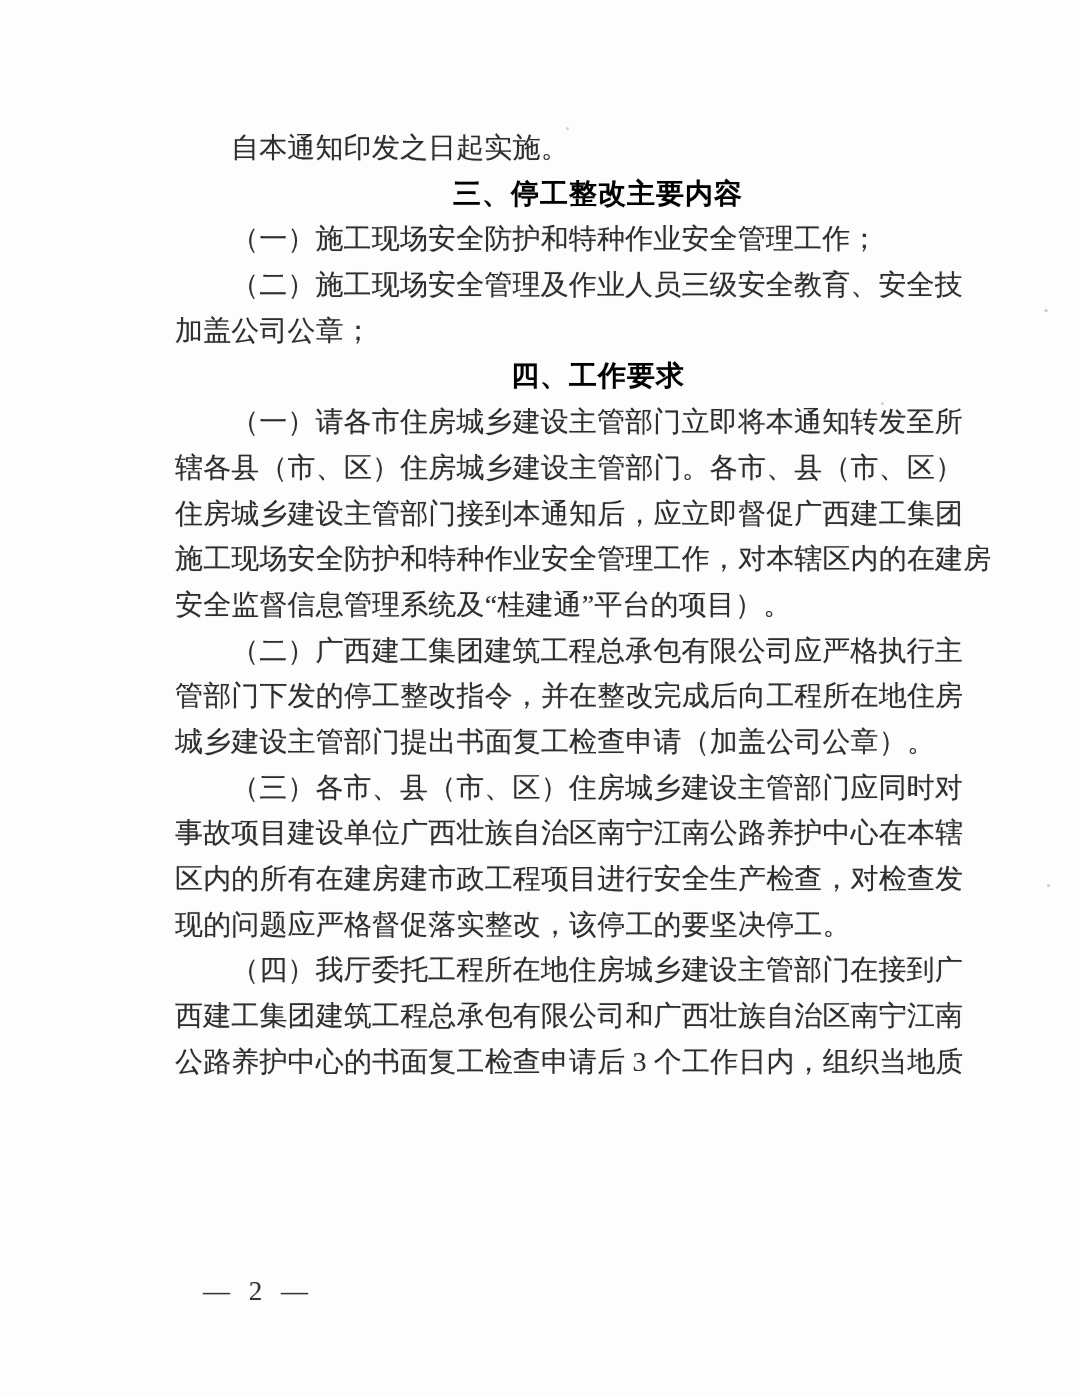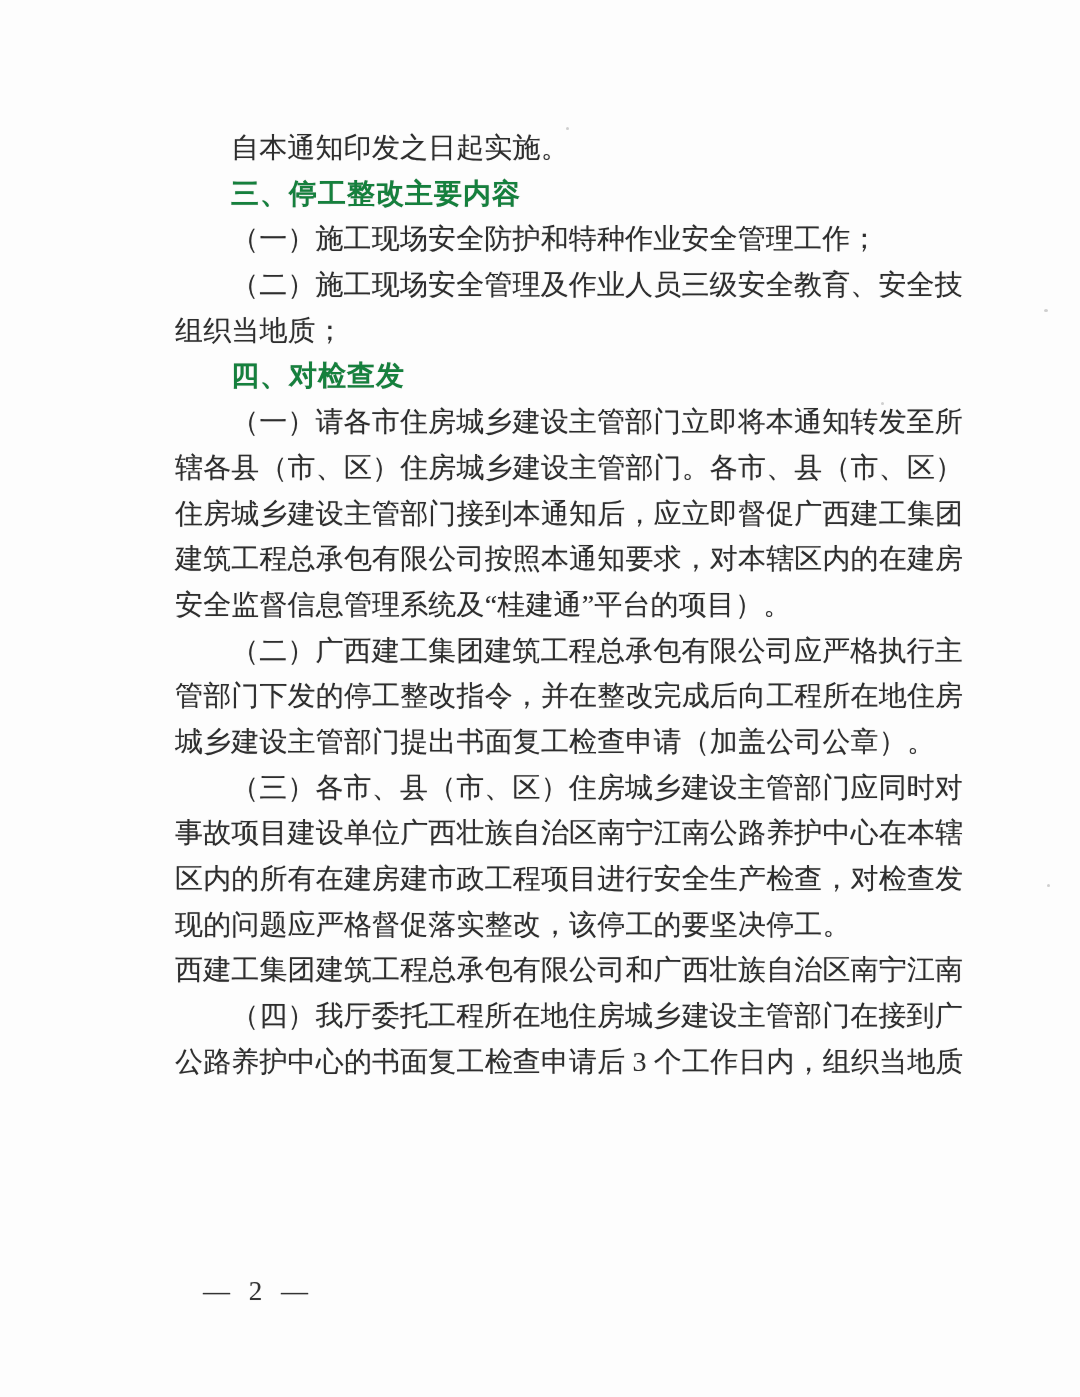--- a/index.html
+++ b/index.html
@@ -29,22 +29,23 @@
     color: #2e2e2e;
     letter-spacing: 0.15px;
     text-shadow: 0 0 1px rgba(70,70,70,0.35);
   }
   .line.indent {
     text-indent: 2em;
   }
   .line.hd {
     font-family: "Liberation Sans", sans-serif;
     font-weight: 700;
-    color: #15803d;
+    color: #000000;
     letter-spacing: 1px;
+    text-align: center;
   }
   .page-number {
     position: absolute;
     left: 203px;
     top: 1276px;
     font-size: 27px;
     color: #333333;
     letter-spacing: 6px;
     text-shadow: 0 0 1px rgba(70,70,70,0.3);
     font-family: "Liberation Serif", serif;
@@ -61,36 +62,36 @@
 </style>
 </head>
 <body>
 
 <div class="page">
   <div class="text-block">
     <div class="line indent">自本通知印发之日起实施。</div>
     <div class="line indent hd">三、停工整改主要内容</div>
     <div class="line indent">（一）施工现场安全防护和特种作业安全管理工作；</div>
     <div class="line indent">（二）施工现场安全管理及作业人员三级安全教育、安全技</div>
-    <div class="line">组织当地质；</div>
-    <div class="line indent hd">四、对检查发</div>
+    <div class="line">加盖公司公章；</div>
+    <div class="line indent hd">四、工作要求</div>
     <div class="line indent">（一）请各市住房城乡建设主管部门立即将本通知转发至所</div>
     <div class="line">辖各县（市、区）住房城乡建设主管部门。各市、县（市、区）</div>
     <div class="line">住房城乡建设主管部门接到本通知后，应立即督促广西建工集团</div>
-    <div class="line">建筑工程总承包有限公司按照本通知要求，对本辖区内的在建房</div>
+    <div class="line">施工现场安全防护和特种作业安全管理工作，对本辖区内的在建房</div>
     <div class="line">安全监督信息管理系统及“桂建通”平台的项目）。</div>
     <div class="line indent">（二）广西建工集团建筑工程总承包有限公司应严格执行主</div>
     <div class="line">管部门下发的停工整改指令，并在整改完成后向工程所在地住房</div>
     <div class="line">城乡建设主管部门提出书面复工检查申请（加盖公司公章）。</div>
     <div class="line indent">（三）各市、县（市、区）住房城乡建设主管部门应同时对</div>
     <div class="line">事故项目建设单位广西壮族自治区南宁江南公路养护中心在本辖</div>
     <div class="line">区内的所有在建房建市政工程项目进行安全生产检查，对检查发</div>
     <div class="line">现的问题应严格督促落实整改，该停工的要坚决停工。</div>
+    <div class="line indent">（四）我厅委托工程所在地住房城乡建设主管部门在接到广</div>
     <div class="line">西建工集团建筑工程总承包有限公司和广西壮族自治区南宁江南</div>
-    <div class="line indent">（四）我厅委托工程所在地住房城乡建设主管部门在接到广</div>
     <div class="line">公路养护中心的书面复工检查申请后 3 个工作日内，组织当地质</div>
   </div>
 
   <div class="page-number">— 2 —</div>
 
   <div class="speck s1"></div>
   <div class="speck s2"></div>
   <div class="speck s3"></div>
   <div class="speck s4"></div>
 </div>

